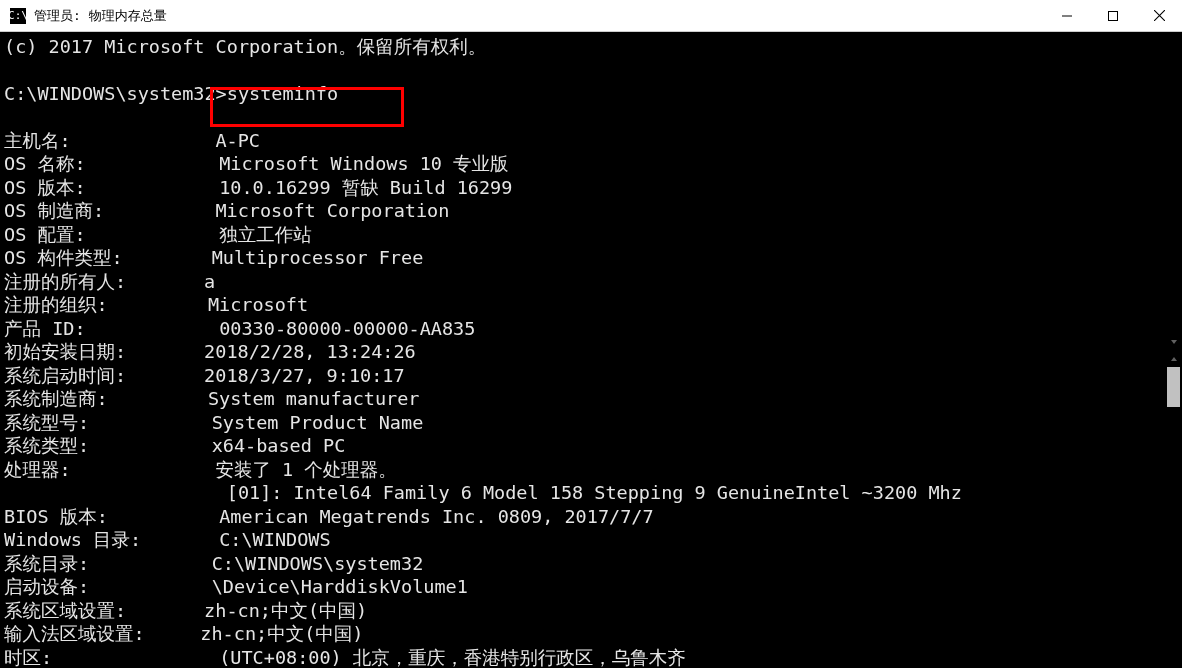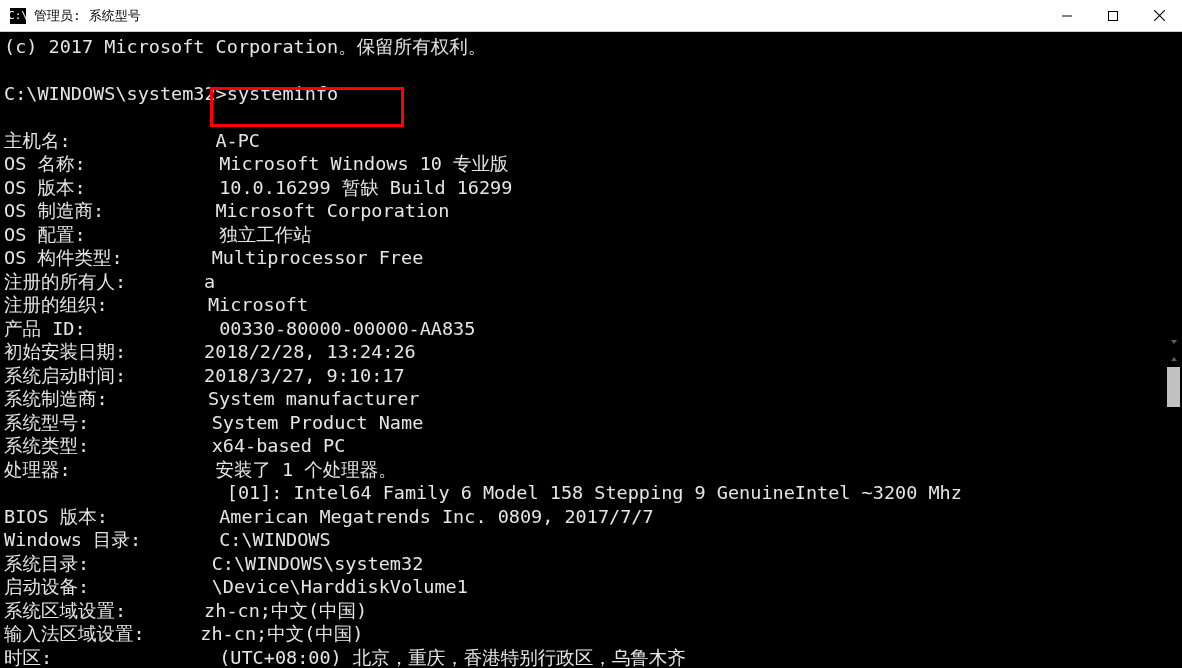--- a/index.html
+++ b/index.html
@@ -105,21 +105,21 @@
       border: 3px solid #ff0000;
       pointer-events: none;
     }
   </style>
 </head>
 <body>
 
 <div class="window">
   <div class="titlebar">
     <span class="titlebar-icon">C:\</span>
-    <span class="titlebar-title">管理员: 系统型号</span>
+    <span class="titlebar-title">管理员: 物理内存总量</span>
     <div class="titlebar-controls">
       <div class="titlebar-btn">
         <svg width="10" height="10" viewBox="0 0 10 10">
             <path d="M0 5 H10" stroke="#000" stroke-width="1"></path>
           </svg>
       </div>
       <div class="titlebar-btn">
         <svg width="10" height="10" viewBox="0 0 10 10">
             <rect x="0.5" y="0.5" width="9" height="9" fill="none" stroke="#000" stroke-width="1"></rect>
           </svg>

